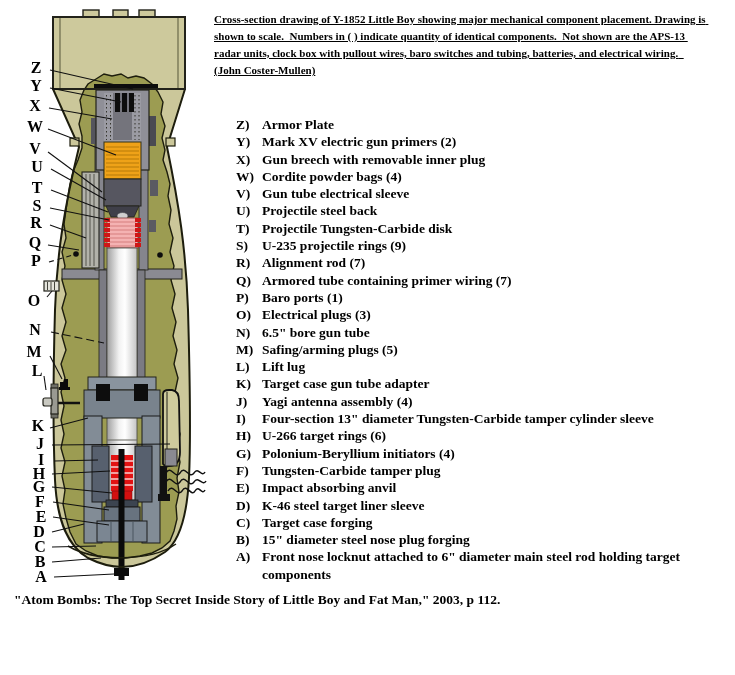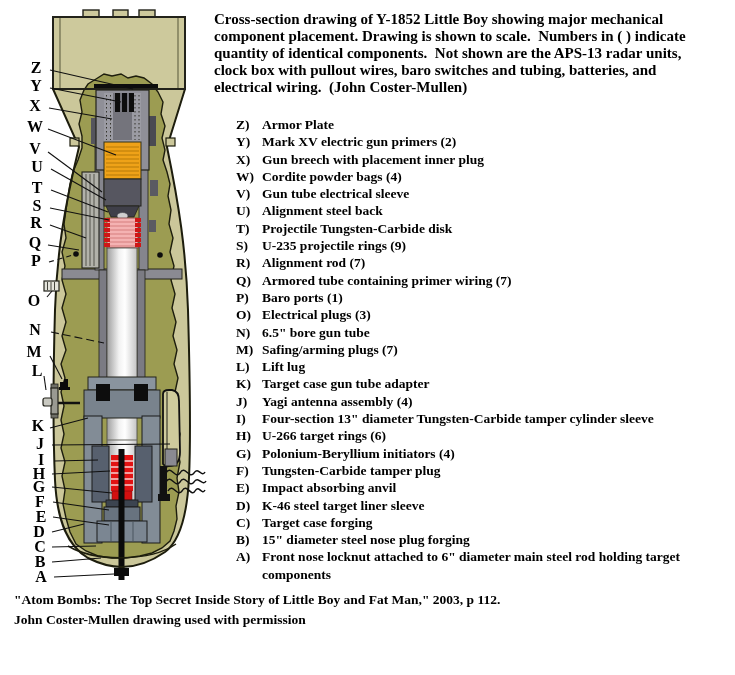--- a/index.html
+++ b/index.html
@@ -1,19 +1,19 @@
 <!DOCTYPE html>
 <html><head>
 <meta charset="utf-8">
 <style>
   html,body{margin:0;padding:0;background:#fff;}
   .page{position:relative;width:735px;height:675px;background:#ffffff;overflow:hidden;
         font-family:"Liberation Serif", serif;font-weight:bold;color:#000;}
   .page svg{position:absolute;left:0;top:0;}
-  .caption{position:absolute;left:214px;top:11px;width:495px;font-size:15px;line-height:17px;white-space:pre-wrap;}
+  .caption{position:absolute;left:214px;top:11px;width:495px;font-size:11px;line-height:17px;white-space:pre-wrap;text-decoration:underline;}
   .component-list{position:absolute;left:236px;top:116px;width:497px;font-size:13.5px;line-height:17.3px;}
   .component-list .row{display:flex;}
   .component-list .ltr{width:26px;flex:none;}
   .component-list .txt{flex:1;}
   .citation{position:absolute;left:14px;top:590px;font-size:13.5px;line-height:19.5px;}
   .dlabel{position:absolute;transform:translate(-50%,-50%);font-size:16px;font-weight:bold;line-height:1;}
 </style>
 </head>
 <body>
 
@@ -268,33 +268,33 @@
       <div class="row">
         <span class="ltr">Z)</span>
         <span class="txt">Armor Plate</span>
       </div>
       <div class="row">
         <span class="ltr">Y)</span>
         <span class="txt">Mark XV electric gun primers (2)</span>
       </div>
       <div class="row">
         <span class="ltr">X)</span>
-        <span class="txt">Gun breech with placement inner plug</span>
+        <span class="txt">Gun breech with removable inner plug</span>
       </div>
       <div class="row">
         <span class="ltr">W)</span>
         <span class="txt">Cordite powder bags (4)</span>
       </div>
       <div class="row">
         <span class="ltr">V)</span>
         <span class="txt">Gun tube electrical sleeve</span>
       </div>
       <div class="row">
         <span class="ltr">U)</span>
-        <span class="txt">Alignment steel back</span>
+        <span class="txt">Projectile steel back</span>
       </div>
       <div class="row">
         <span class="ltr">T)</span>
         <span class="txt">Projectile Tungsten-Carbide disk</span>
       </div>
       <div class="row">
         <span class="ltr">S)</span>
         <span class="txt">U-235 projectile rings (9)</span>
       </div>
       <div class="row">
@@ -312,21 +312,21 @@
       <div class="row">
         <span class="ltr">O)</span>
         <span class="txt">Electrical plugs (3)</span>
       </div>
       <div class="row">
         <span class="ltr">N)</span>
         <span class="txt">6.5" bore gun tube</span>
       </div>
       <div class="row">
         <span class="ltr">M)</span>
-        <span class="txt">Safing/arming plugs (7)</span>
+        <span class="txt">Safing/arming plugs (5)</span>
       </div>
       <div class="row">
         <span class="ltr">L)</span>
         <span class="txt">Lift lug</span>
       </div>
       <div class="row">
         <span class="ltr">K)</span>
         <span class="txt">Target case gun tube adapter</span>
       </div>
       <div class="row">
@@ -366,16 +366,15 @@
         <span class="txt">15" diameter steel nose plug forging</span>
       </div>
       <div class="row">
         <span class="ltr">A)</span>
         <span class="txt">Front nose locknut attached to 6" diameter main steel rod holding target components</span>
       </div>
     </div>
 
   <div class="citation">
     <div>"Atom Bombs: The Top Secret Inside Story of Little Boy and Fat Man," 2003, p 112.</div>
-    <div>John Coster-Mullen drawing used with permission</div>
   </div>
 
 </div>
 
 </body></html>

